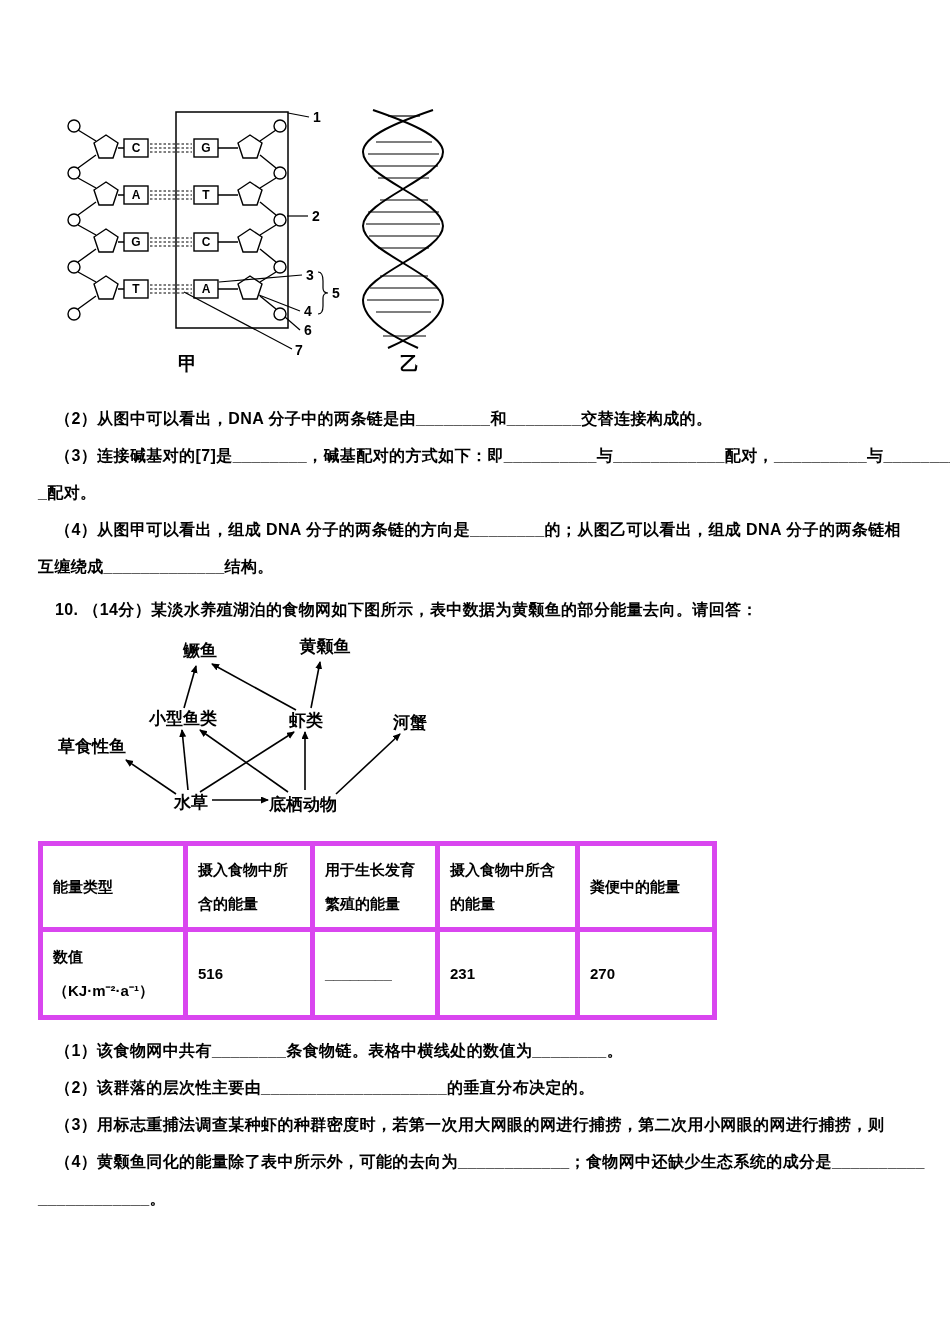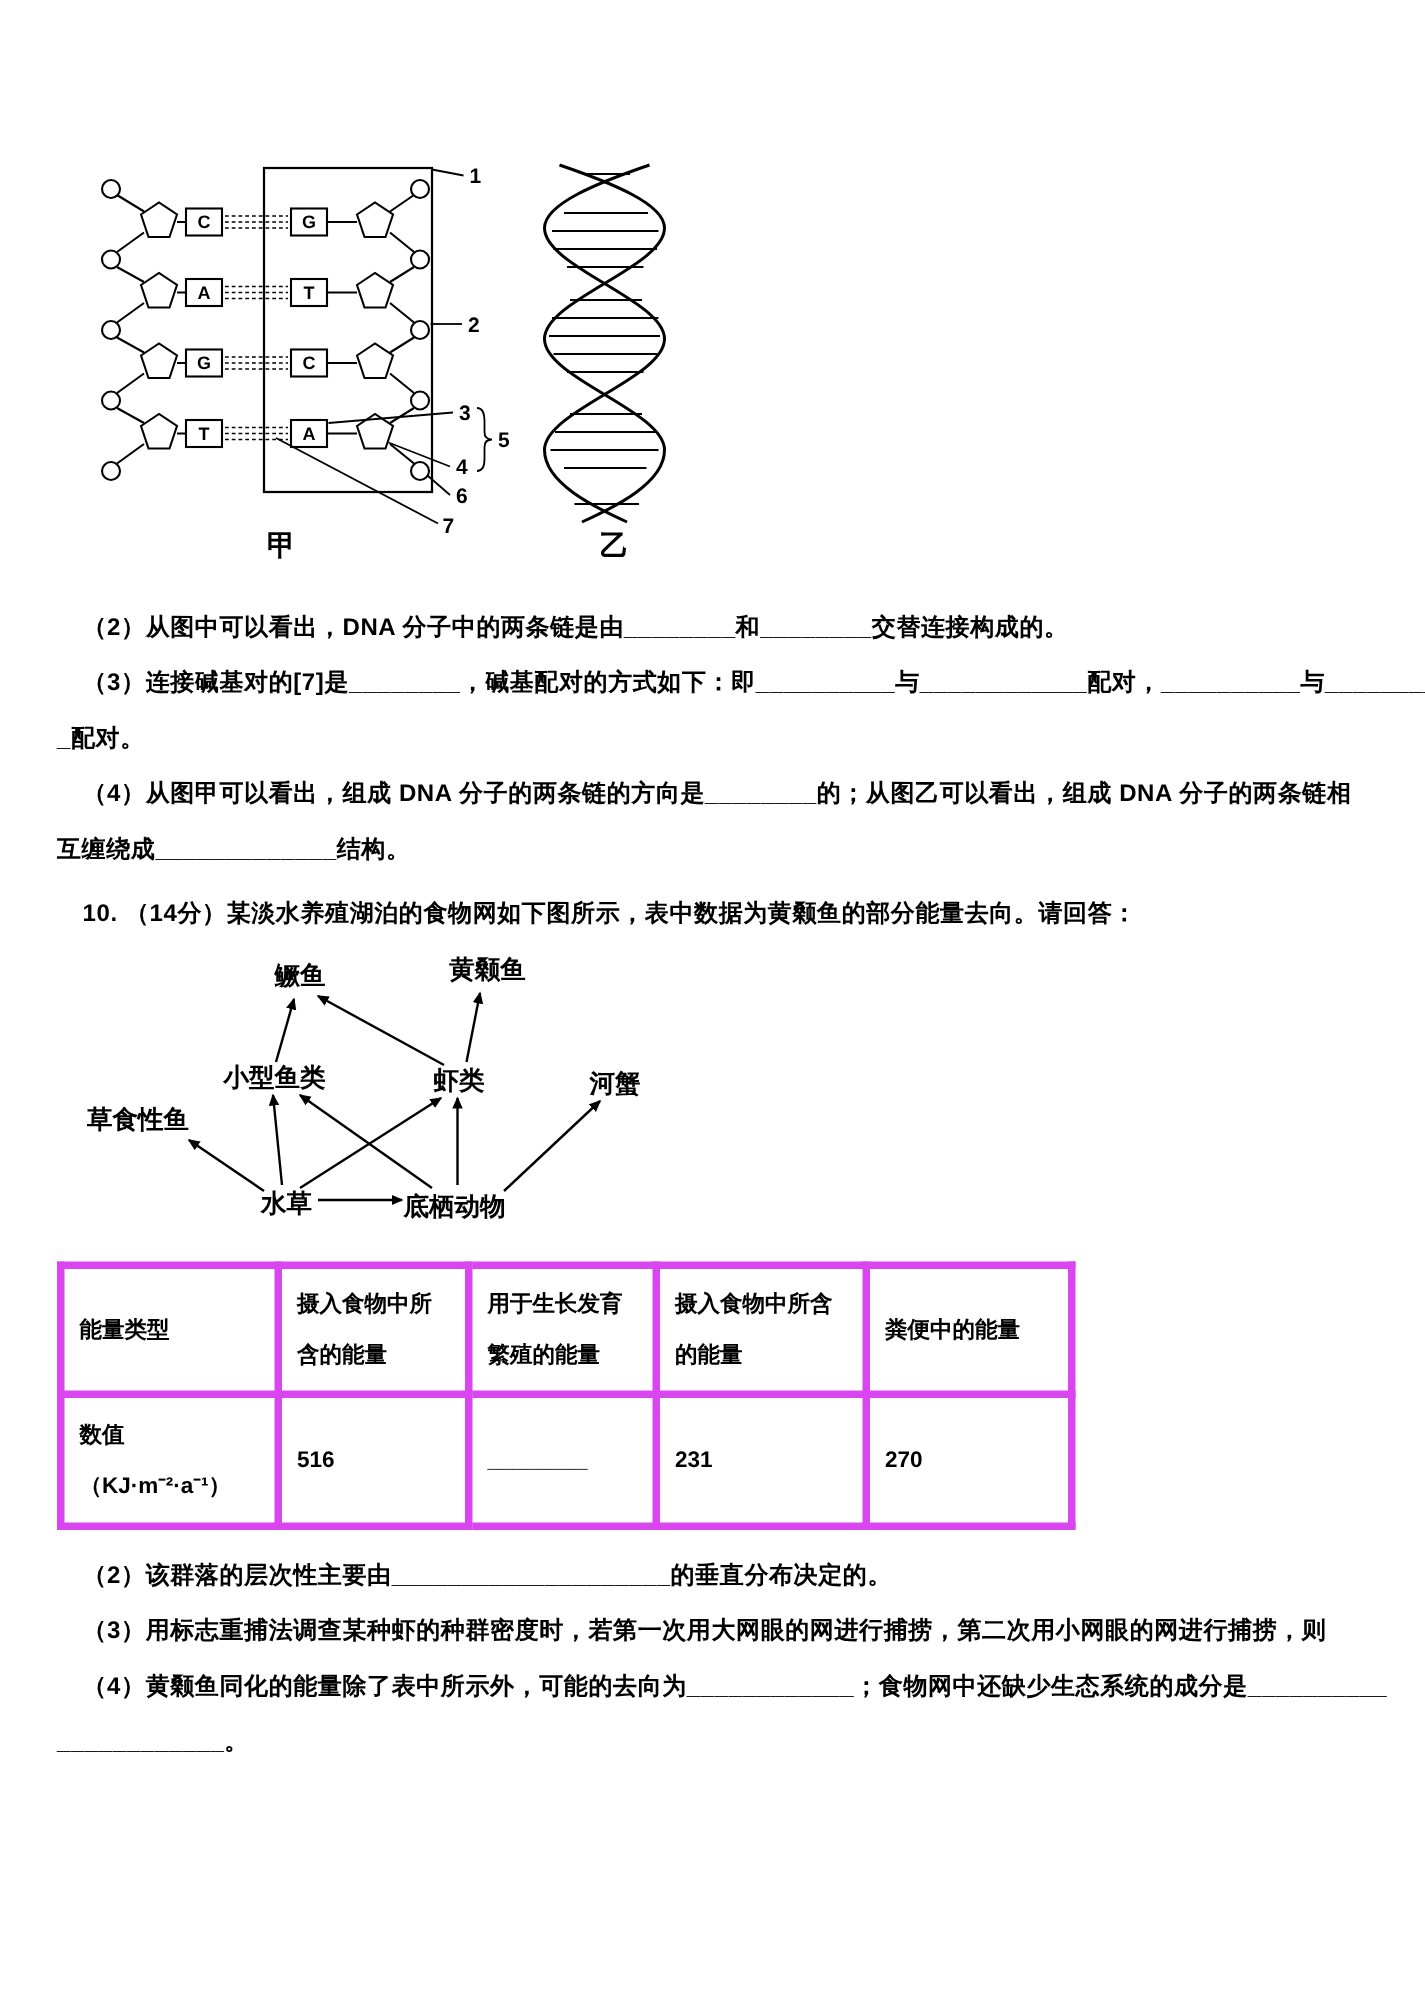--- a/index.html
+++ b/index.html
@@ -204,19 +204,20 @@
       <td>数值（KJ·m⁻²·a⁻¹）</td>
       <td>516</td>
       <td>________</td>
       <td>231</td>
       <td>270</td>
     </tr>
   </tbody>
     </table>
 
   <div class="qblock" style="margin-top:12px">
+    <div class="q-line indent">（1）该食物网中共有________条食物链。表格中横线处的数值为________。</div>
     <div class="q-line indent">（2）该群落的层次性主要由____________________的垂直分布决定的。</div>
     <div class="q-line indent">（3）用标志重捕法调查某种虾的种群密度时，若第一次用大网眼的网进行捕捞，第二次用小网眼的网进行捕捞，则</div>
     <div class="q-line indent">（4）黄颡鱼同化的能量除了表中所示外，可能的去向为____________；食物网中还缺少生态系统的成分是__________</div>
     <div class="q-line">____________。</div>
   </div>
 
 </div>
 
 </body></html>

